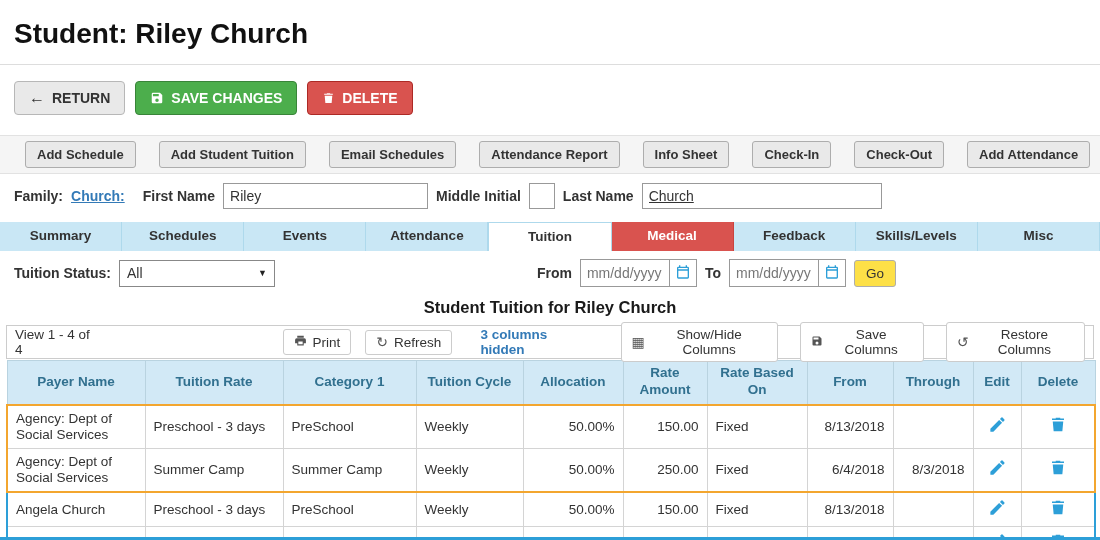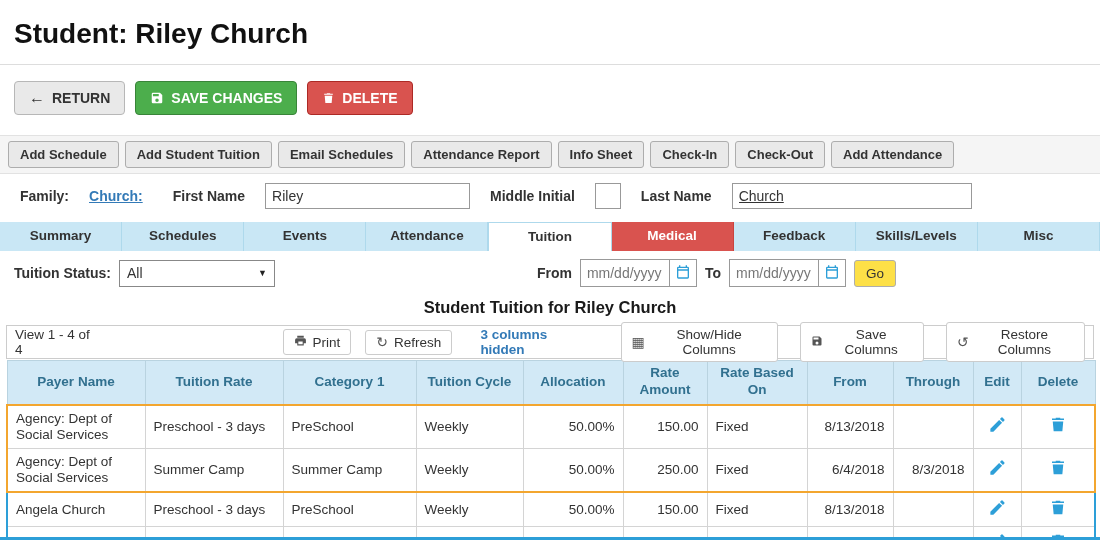--- a/index.html
+++ b/index.html
@@ -16,23 +16,23 @@
          display: inline-flex; align-items: center; gap: 7px; cursor: pointer; border: 1px solid transparent; }
   .btn-default { background: #e9e9e9; border-color: #b7b7b7; color: #333; }
   .btn-success { background: #4cae4c; border-color: #398439; color: #fff; }
   .btn-danger  { background: #d9534f; border-color: #ac2925; color: #fff; }
   .btn svg { display: block; }
   .arrow-glyph { font-size: 16px; line-height: 1; font-weight: bold; }
 
   .navbar { background: #f5f5f5; border-top: 1px solid #e2e2e2; border-bottom: 1px solid #e2e2e2;
             padding: 5px 8px; display: flex; gap: 6px; margin-top: 6px; }
   .nav-btn { font-family: inherit; background: #e9e9e9; border: 1px solid #adadad; border-radius: 3px;
-             padding: 5px 11px; font-size: 13px; font-weight: bold; color: #333; cursor: pointer; }
-
-  .form-row { display: flex; align-items: center; gap: 20px; padding: 9px 20px; font-size: 14px; }
+             padding: 5px 11px; font-size: 13px; font-weight: bold; color: #333; cursor: pointer; margin-left: 17px; }
+
+  .form-row { display: flex; align-items: center; gap: 8px; padding: 9px 14px; font-size: 14px; }
   .lbl { font-weight: bold; white-space: nowrap; }
   .family-link { color: #337ab7; text-decoration: underline; font-weight: bold; margin-right: 10px; cursor: pointer; }
   input.text { height: 26px; border: 1px solid #999; padding: 2px 6px; font-size: 14px; font-family: inherit; color: #333; }
   .w-first { width: 205px; } .w-mi { width: 26px; } .w-last { width: 240px; text-decoration: underline; }
 
   .tabs { display: flex; margin-top: 4px; }
   .tab { flex: 1; text-align: center; padding: 6px 0 7px; background: #c9e7f5; border-right: 1px solid #aed9ec;
          font-weight: bold; font-size: 13.5px; color: #333; cursor: pointer; }
   .tab.active { background: #fff; border: 1px solid #aed9ec; border-bottom: none; }
   .tab.medical { background: #d9534f; color: #fff; border-right-color: #c9443f; }

